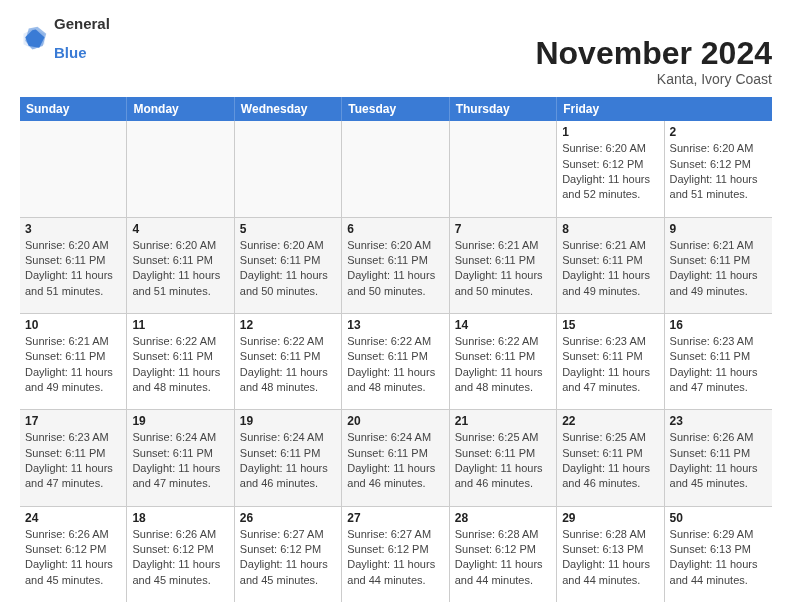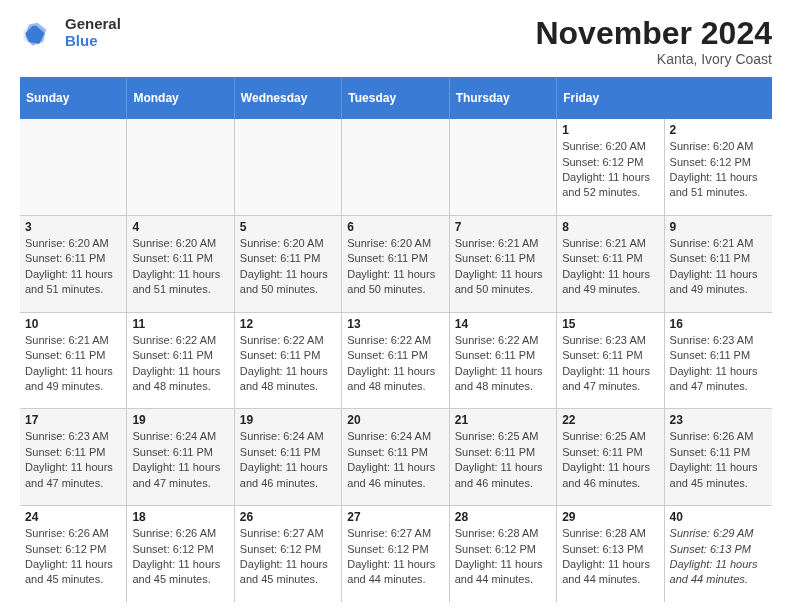--- a/index.html
+++ b/index.html
@@ -18,70 +18,72 @@
       flex-direction: column;
     }
     .header {
       display: flex;
       justify-content: space-between;
       align-items: flex-start;
       margin-bottom: 10px;
     }
     .logo {
       display: flex;
-      align-items: flex-end;
-      gap: 17px;
+      align-items: center;
+      gap: 6px;
     }
     .logo-text {
       display: flex;
       flex-direction: column;
       line-height: 1.1;
     }
     .logo-general {
       font-size: 15px;
       font-weight: bold;
       color: #333;
     }
     .logo-blue {
       font-size: 15px;
       font-weight: bold;
       color: #3a7bd5;
+      margin-top: 12px;
     }
     .logo-icon {
       width: 28px;
       height: 28px;
     }
     .title-block {
       text-align: right;
     }
     .month-title {
       font-size: 32px;
       font-weight: bold;
       color: #222;
       line-height: 1.1;
+      margin-top: 20px;
     }
     .subtitle {
       font-size: 14px;
       color: #555;
     }
     .calendar {
       flex: 1;
       display: flex;
       flex-direction: column;
     }
     .cal-header {
       display: grid;
       grid-template-columns: repeat(7, 1fr);
       background: #3a7bd5;
     }
     .cal-header-cell {
       color: #fff;
       font-size: 12px;
       font-weight: bold;
-      padding: 14px 6px;
+      padding: 5px 6px;
       border-right: 1px solid rgba(255,255,255,0.2);
     }
     .cal-header-cell:last-child { border-right: none; }
     .cal-body {
       display: flex;
       flex-direction: column;
       flex: 1;
     }
     .cal-row {
       display: grid;
@@ -358,22 +360,22 @@
 and 44 minutes.</div>
           </div>
           <div class="cal-cell">
             <span class="day-num">29</span>
             <div class="day-info" style="white-space: pre-line;">Sunrise: 6:28 AM
 Sunset: 6:13 PM
 Daylight: 11 hours
 and 44 minutes.</div>
           </div>
           <div class="cal-cell">
-            <span class="day-num">40</span>
-            <div class="day-info" style="white-space: pre-line; font-style: italic;">Sunrise: 6:29 AM
+            <span class="day-num">50</span>
+            <div class="day-info" style="white-space: pre-line;">Sunrise: 6:29 AM
 Sunset: 6:13 PM
 Daylight: 11 hours
 and 44 minutes.</div>
           </div>
         </div>
       </div>
   </div>
 </div>
 
 </body></html>

